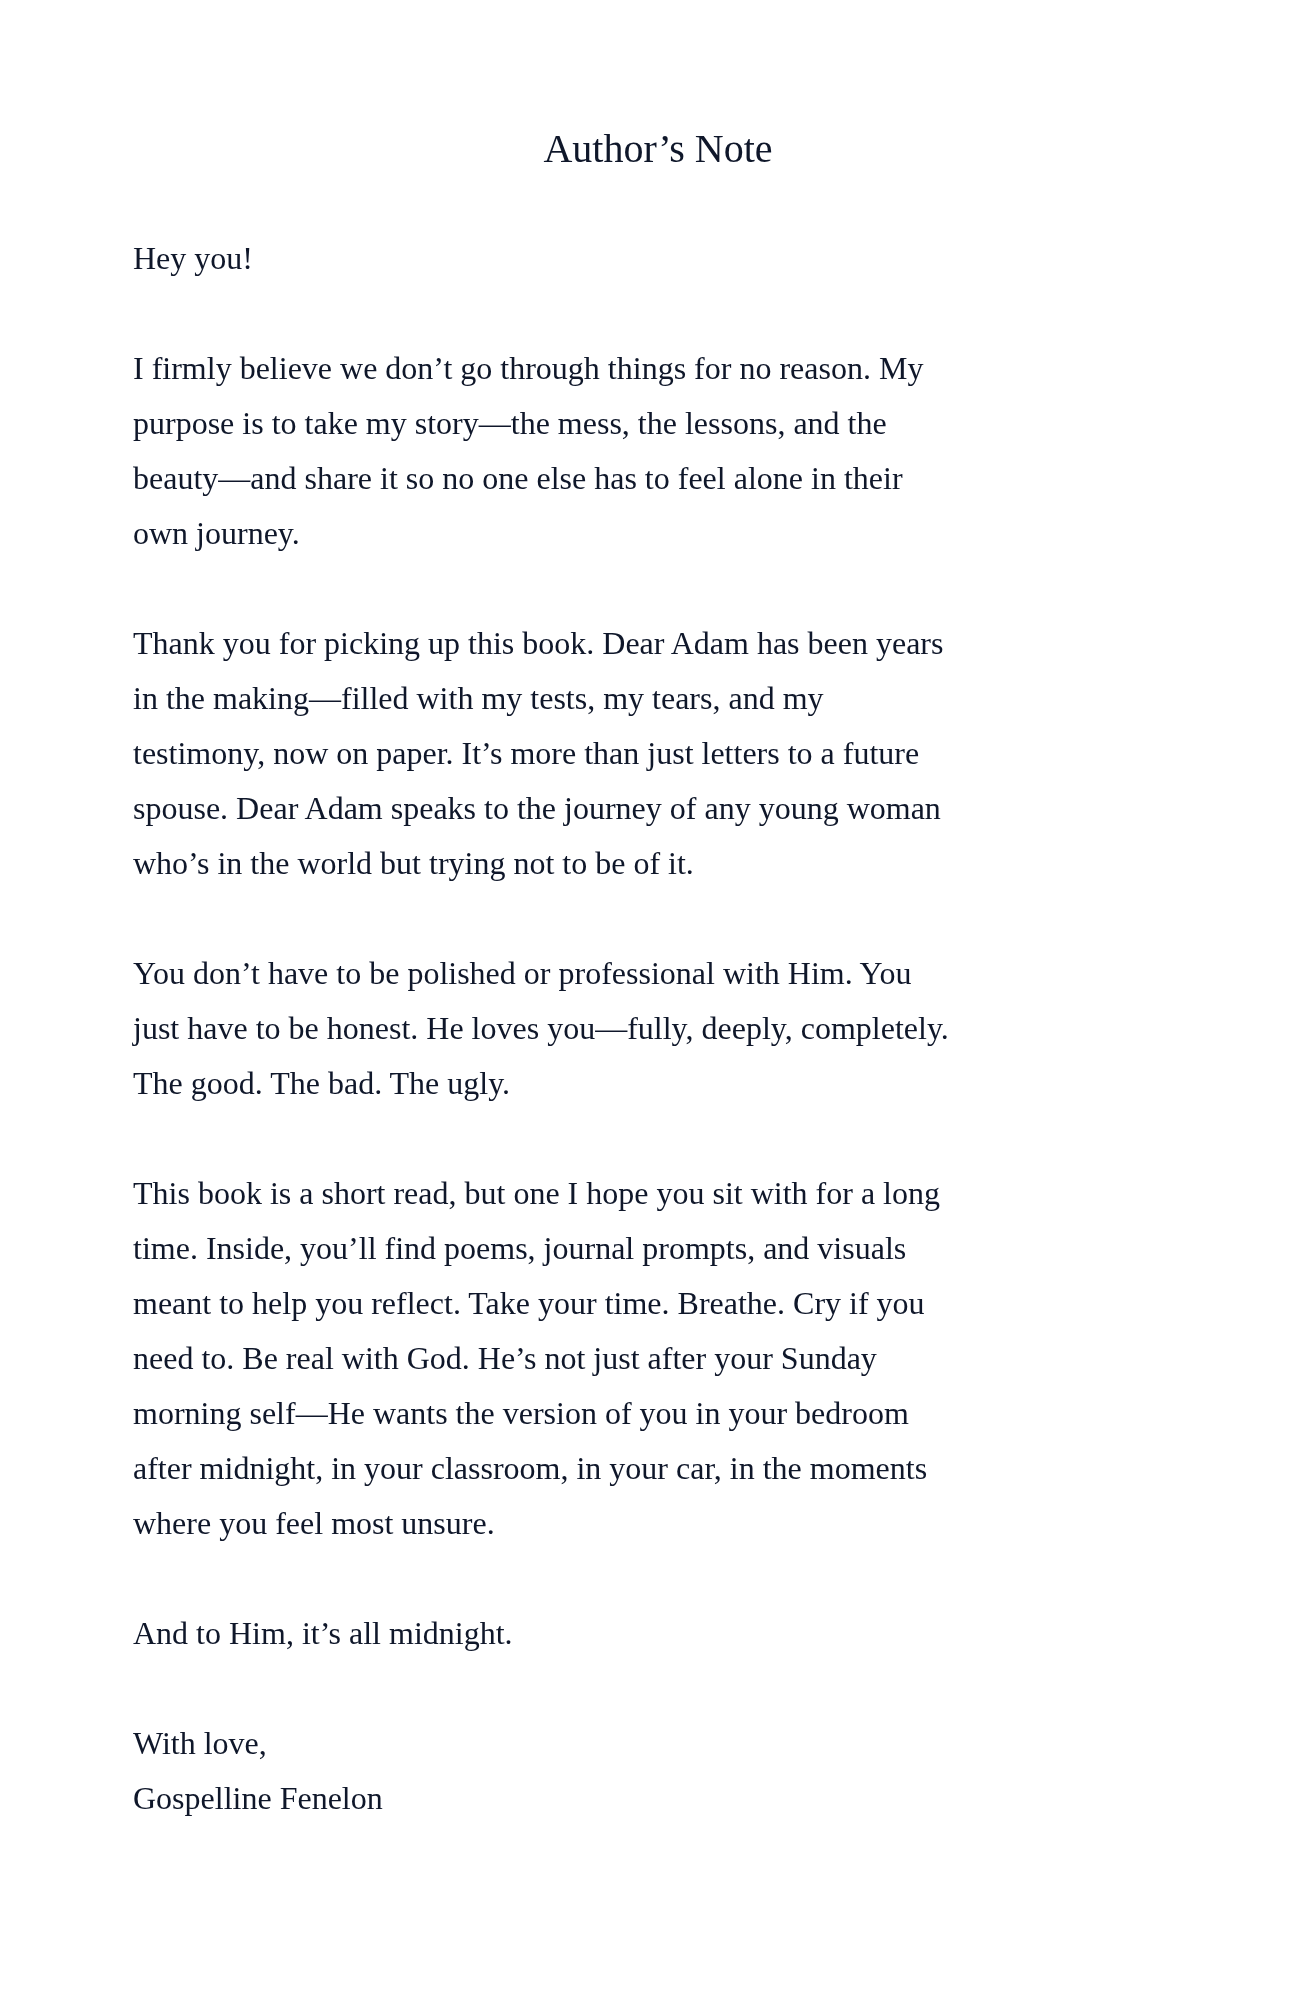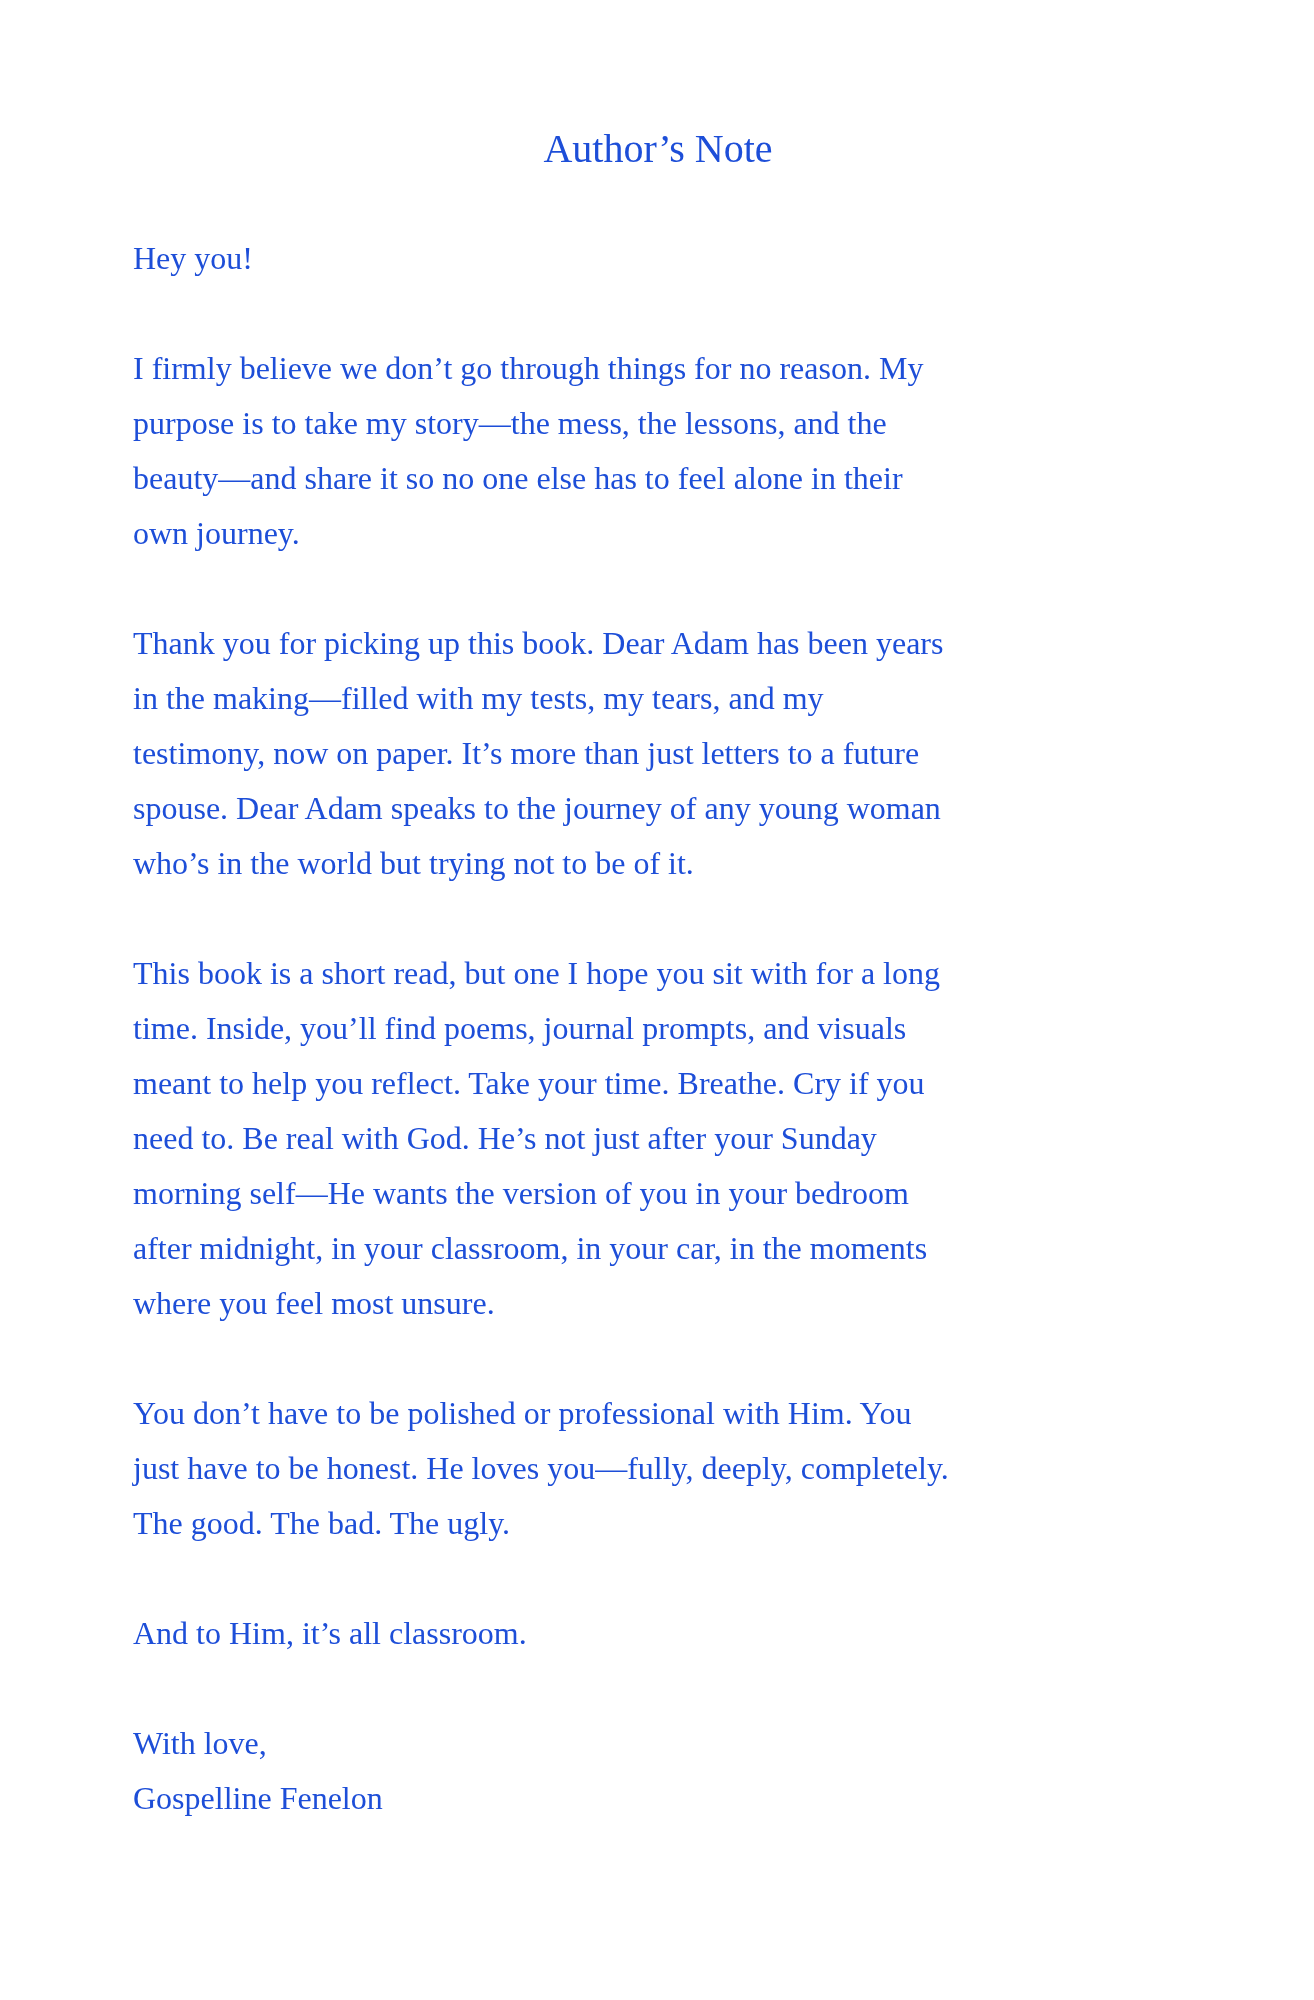--- a/index.html
+++ b/index.html
@@ -7,21 +7,21 @@
     padding: 0;
     background: #ffffff;
   }
   .page {
     position: relative;
     width: 1054px;
     height: 2000px;
     background: #ffffff;
     overflow: hidden;
     font-family: "Liberation Serif", "DejaVu Serif", serif;
-    color: #1d4ed8;
+    color: #0f172a;
   }
   .content {
     position: absolute;
     top: 121px;
     left: 133px;
     width: 1050px;
   }
   .title {
     font-size: 40px;
     line-height: 55px;
@@ -49,27 +49,27 @@
     <p class="para">Hey you!</p>
     <p class="para">I firmly believe we don’t go through things for no reason. My
 purpose is to take my story—the mess, the lessons, and the
 beauty—and share it so no one else has to feel alone in their
 own journey.</p>
     <p class="para">Thank you for picking up this book. Dear Adam has been years
 in the making—filled with my tests, my tears, and my
 testimony, now on paper. It’s more than just letters to a future
 spouse. Dear Adam speaks to the journey of any young woman
 who’s in the world but trying not to be of it.</p>
+    <p class="para">You don’t have to be polished or professional with Him. You
+just have to be honest. He loves you—fully, deeply, completely.
+The good. The bad. The ugly.</p>
     <p class="para">This book is a short read, but one I hope you sit with for a long
 time. Inside, you’ll find poems, journal prompts, and visuals
 meant to help you reflect. Take your time. Breathe. Cry if you
 need to. Be real with God. He’s not just after your Sunday
 morning self—He wants the version of you in your bedroom
 after midnight, in your classroom, in your car, in the moments
 where you feel most unsure.</p>
-    <p class="para">You don’t have to be polished or professional with Him. You
-just have to be honest. He loves you—fully, deeply, completely.
-The good. The bad. The ugly.</p>
-    <p class="para">And to Him, it’s all classroom.</p>
+    <p class="para">And to Him, it’s all midnight.</p>
     <p class="para">With love,
 Gospelline Fenelon</p>
   </div>
 </div>
 
 </body></html>

